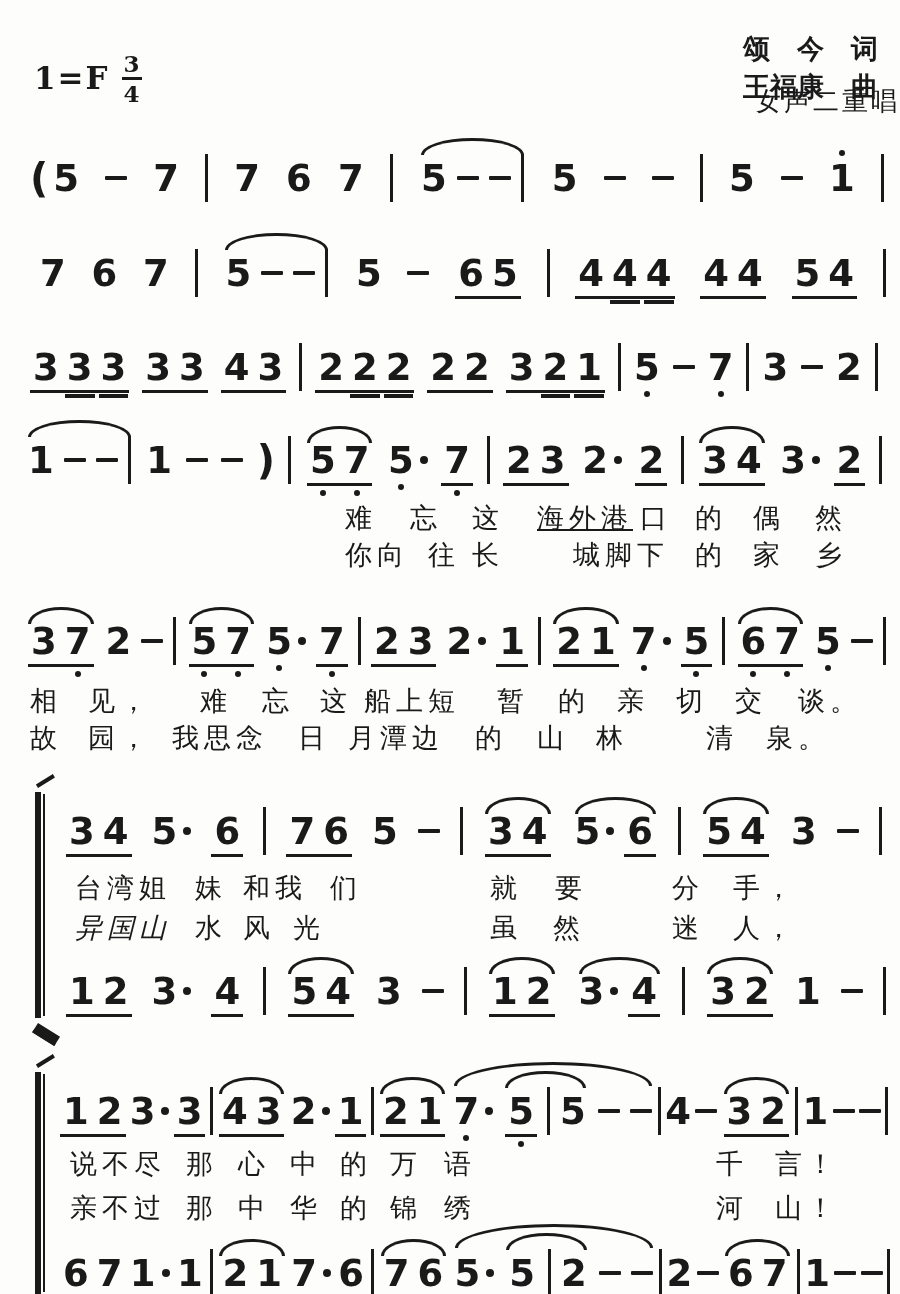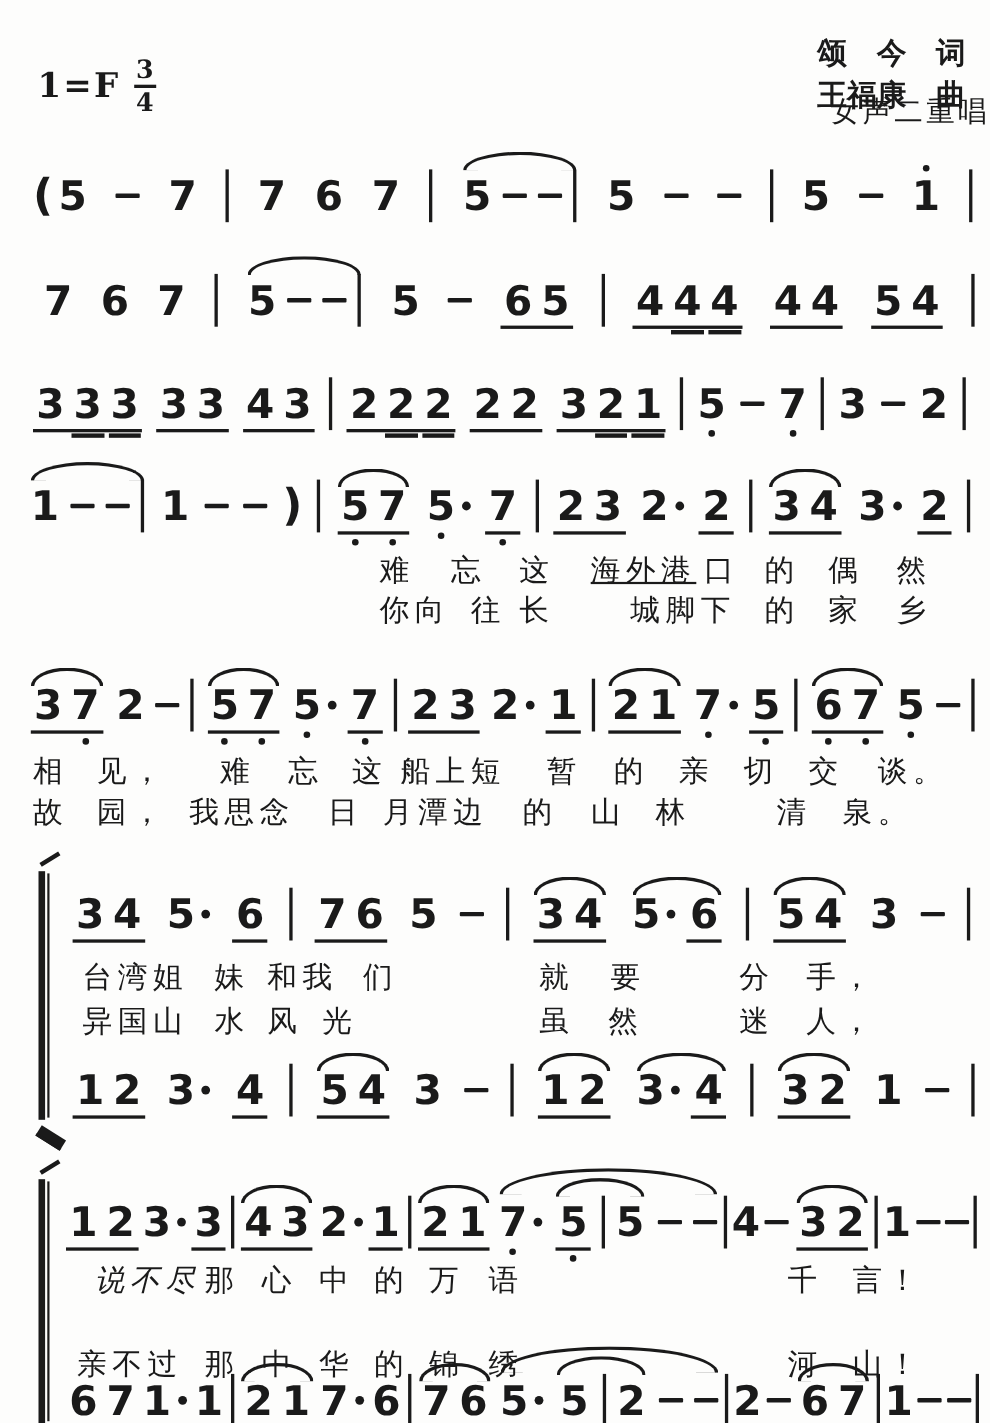--- a/index.html
+++ b/index.html
@@ -798,41 +798,41 @@
         <span class="lc" style="left: 75px;">台湾姐</span>
         <span class="lc" style="left: 195px;">妹</span>
         <span class="lc" style="left: 243px;">和我</span>
         <span class="lc" style="left: 330px;">们</span>
         <span class="lc" style="left: 490px;">就</span>
         <span class="lc" style="left: 555px;">要</span>
         <span class="lc" style="left: 672px;">分</span>
         <span class="lc" style="left: 733px;">手，</span>
       </div>
       <div class="lyr" style="top: 910px;">
-        <span class="lc" style="left: 75px;">异国山</span>
+        <span class="lc" style="left: 75px; font-style: italic;">异国山</span>
         <span class="lc" style="left: 195px;">水</span>
         <span class="lc" style="left: 243px;">风</span>
         <span class="lc" style="left: 293px;">光</span>
         <span class="lc" style="left: 490px;">虽</span>
         <span class="lc" style="left: 553px;">然</span>
         <span class="lc" style="left: 672px;">迷</span>
         <span class="lc" style="left: 733px;">人，</span>
       </div>
       <div class="lyr" style="top: 1146px;">
-        <span class="lc" style="left: 86px; font-style: italic;">说不尽</span>
+        <span class="lc" style="left: 70px;">说不尽</span>
         <span class="lc" style="left: 186px;">那</span>
         <span class="lc" style="left: 238px;">心</span>
         <span class="lc" style="left: 290px;">中</span>
         <span class="lc" style="left: 340px;">的</span>
         <span class="lc" style="left: 390px;">万</span>
         <span class="lc" style="left: 444px;">语</span>
         <span class="lc" style="left: 716px;">千</span>
         <span class="lc" style="left: 775px;">言！</span>
       </div>
-      <div class="lyr" style="top: 1190px; margin-top: 32px;">
+      <div class="lyr" style="top: 1190px;">
         <span class="lc" style="left: 70px;">亲不过</span>
         <span class="lc" style="left: 186px;">那</span>
         <span class="lc" style="left: 238px;">中</span>
         <span class="lc" style="left: 290px;">华</span>
         <span class="lc" style="left: 340px;">的</span>
         <span class="lc" style="left: 390px;">锦</span>
         <span class="lc" style="left: 444px;">绣</span>
         <span class="lc" style="left: 716px;">河</span>
         <span class="lc" style="left: 775px;">山！</span>
       </div>

